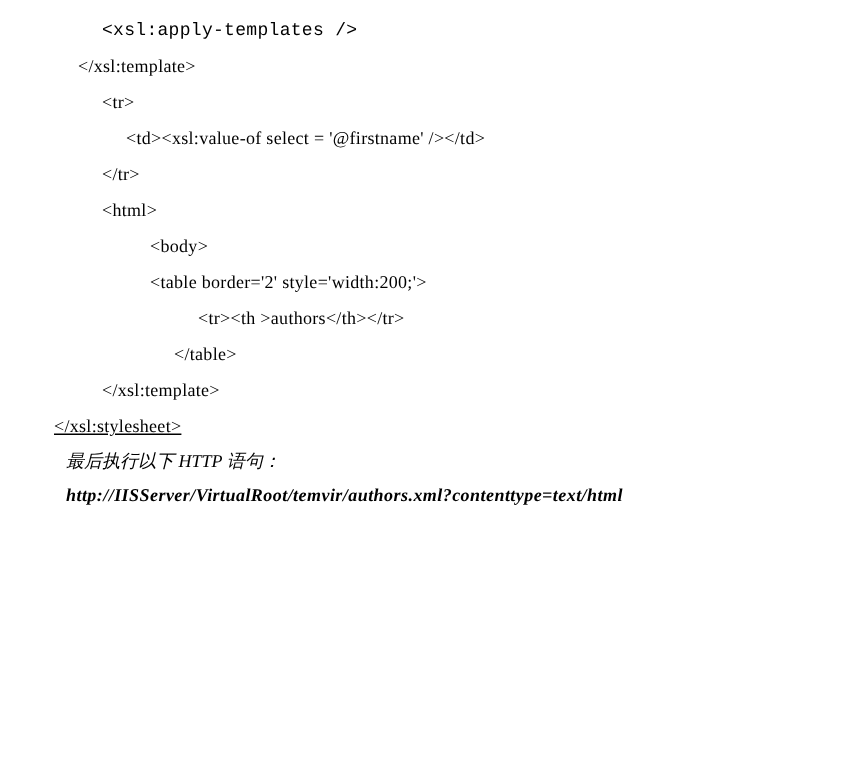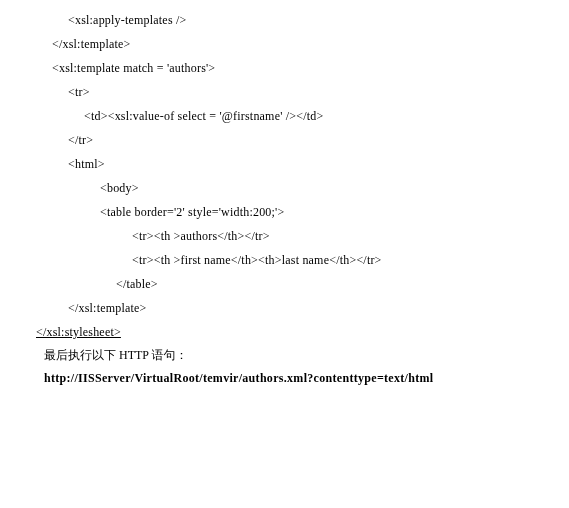--- a/index.html
+++ b/index.html
@@ -12,55 +12,54 @@
     width: 569px;
   }
   .content {
     padding: 8px 20px 10px 20px;
     line-height: 2;
   }
   .code-line {
     white-space: pre;
     letter-spacing: 0.2px;
   }
-  .indent1 { padding-left: 48px; }
+  .indent1 { padding-left: 48px; font-family: Liberation Mono, monospace; }
   .indent2 { padding-left: 32px; }
   .indent3 { padding-left: 48px; }
   .indent4 { padding-left: 64px; }
   .indent5 { padding-left: 80px; }
   .indent6 { padding-left: 96px; }
   .indent7 { padding-left: 112px; }
   .prose {
     line-height: 1.9;
+    font-style: italic;
   }
   .prose-first {
     text-indent: 2em;
   }
   .url-bold {
     font-weight: bold;
     text-indent: 2em;
     letter-spacing: 0.3px;
     font-family: "SimSun", serif;
   }
 </style>
 </head>
 <body>
 
 <div class="content">
   <div class="code-line indent1">&lt;xsl:apply-templates /&gt;</div>
   <div class="code-line indent2">&lt;/xsl:template&gt;</div>
-  <div class="code-line indent2">&lt;xsl:template match = 'authors'&gt;</div>
   <div class="code-line indent3">&lt;tr&gt;</div>
   <div class="code-line indent4">&lt;td&gt;&lt;xsl:value-of select = '@firstname' /&gt;&lt;/td&gt;</div>
   <div class="code-line indent3">&lt;/tr&gt;</div>
   <div class="code-line indent3">&lt;html&gt;</div>
   <div class="code-line indent5">&lt;body&gt;</div>
   <div class="code-line indent5">&lt;table border='2' style='width:200;'&gt;</div>
   <div class="code-line indent7">&lt;tr&gt;&lt;th &gt;authors&lt;/th&gt;&lt;/tr&gt;</div>
-  <div class="code-line indent7">&lt;tr&gt;&lt;th &gt;first name&lt;/th&gt;&lt;th&gt;last name&lt;/th&gt;&lt;/tr&gt;</div>
   <div class="code-line indent6">&lt;/table&gt;</div>
   <div class="code-line indent3">&lt;/xsl:template&gt;</div>
   <div class="code-line" style="padding-left:16px;text-decoration:underline;">&lt;/xsl:stylesheet&gt;</div>
 
   <div class="prose prose-first">最后执行以下 HTTP 语句：</div>
   <div class="prose url-bold">http://IISServer/VirtualRoot/temvir/authors.xml?contenttype=text/html</div>
 
 </div>
 
 </body></html>

